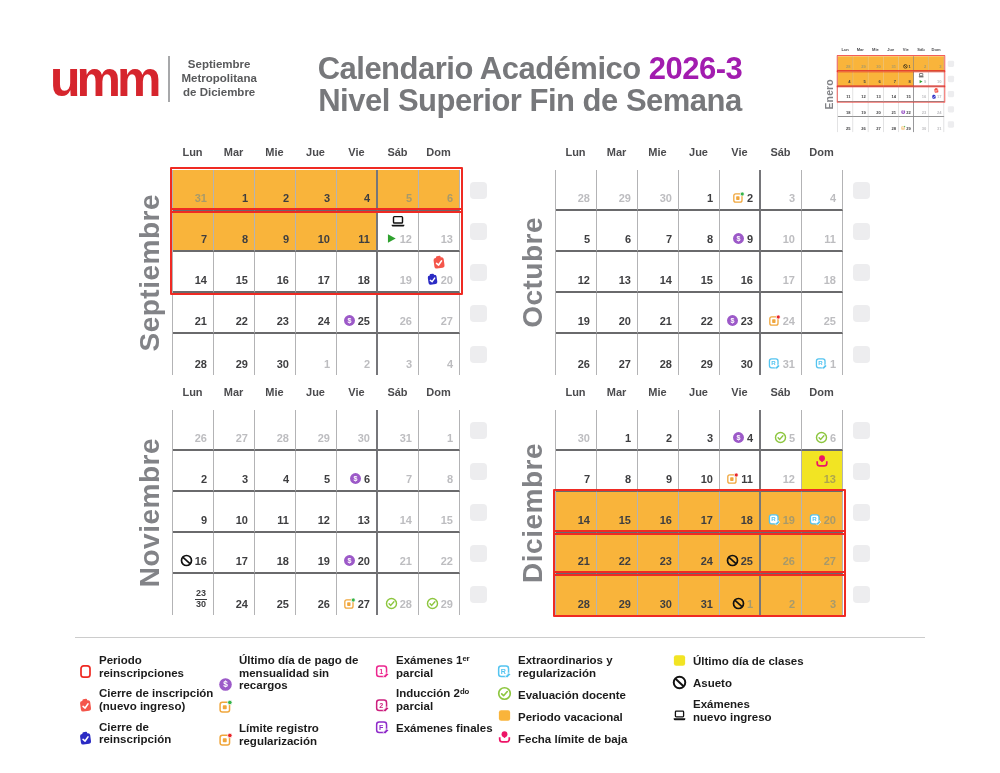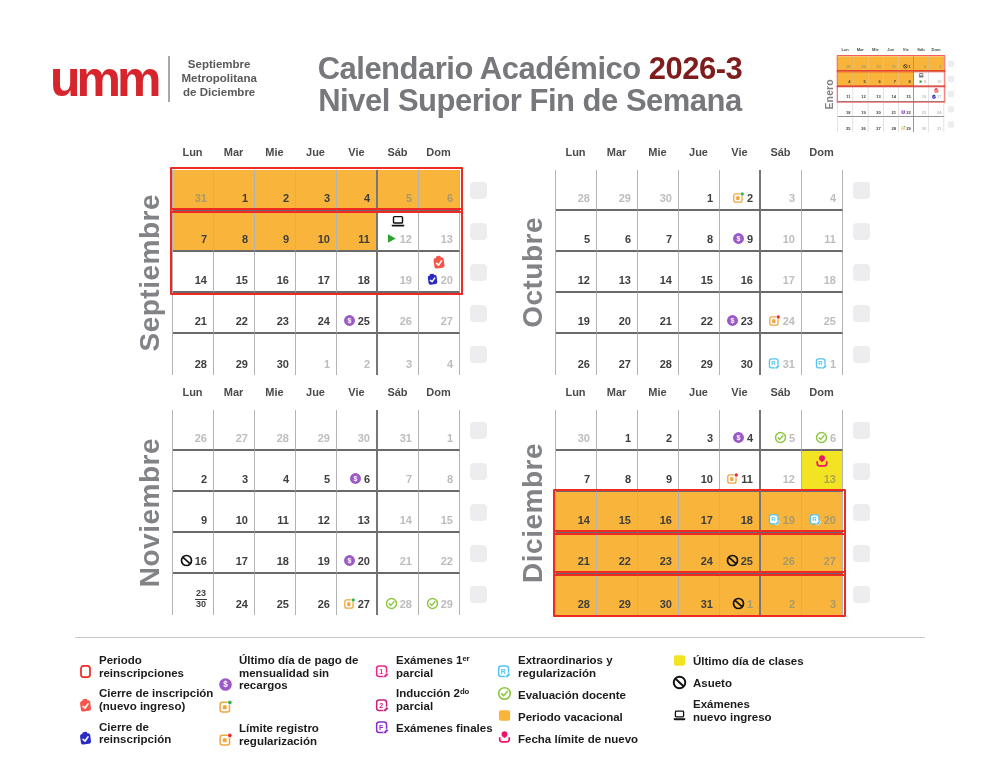--- a/index.html
+++ b/index.html
@@ -7,21 +7,21 @@
        font-family:"Liberation Sans","DejaVu Sans",sans-serif;-webkit-font-smoothing:antialiased;}
   .page{position:absolute;inset:0;background:#fff;}
 
   
   .logo{position:absolute;left:50px;top:56px;display:flex;align-items:center;gap:11px;text-align:center;}
   .logo-mark{font-size:50px;font-weight:700;color:#D6252D;letter-spacing:-4px;line-height:.8;}
   .logo-div{width:2px;height:46px;background:#A7A8AA;}
   .logo-org{font-size:11.5px;font-weight:700;color:#58595B;line-height:1.2;}
   .title{position:absolute;left:230px;top:53px;width:600px;text-align:center;
          font-weight:700;font-size:31px;line-height:1.04;color:#77787B;letter-spacing:-.5px;}
-  .title .red{color:#7f1d1d;}
+  .title .red{color:#a21caf;}
 
   
   .cal{position:absolute;width:362px;height:232px;}
   .cal-sep{left:130px;top:145px;} .cal-oct{left:513px;top:145px;}
   .cal-nov{left:130px;top:385px;} .cal-dec{left:513px;top:385px;}
   .cal-ene{left:822px;top:47px;transform:scale(0.37);transform-origin:0 0;}
   .mlabel{position:absolute;left:0;top:25px;width:40px;height:205px;
           display:flex;align-items:center;justify-content:center;}
   .mlabel-text{writing-mode:vertical-rl;transform:rotate(180deg);
           font-size:28px;font-weight:700;color:#828387;letter-spacing:.5px;}
@@ -1165,21 +1165,21 @@
         </div>
         <div class="litem" data-name="legend-item">
           <span class="icon licon" data-name="baja-icon">
             <svg viewBox="0 0 20 20">
               <circle cx="10" cy="5.6" r="3.9" fill="#ED1567"></circle>
               <path d="M10 5 v5.5" stroke="#ED1567" stroke-width="2"></path>
               <path d="M3.6 9.6 v2.6 a3.6 3.6 0 0 0 3.6 3.6 h5.6 a3.6 3.6 0 0 0 3.6 -3.6 v-2.6" fill="none" stroke="#ED1567" stroke-width="2.3"></path>
             </svg>
           </span>
           <div class="llines" data-name="legend-label">
-            <div data-name="legend-label-line">Fecha límite de nuevo</div>
+            <div data-name="legend-label-line">Fecha límite de baja</div>
           </div>
         </div>
       </div>
       <div class="lcol lcol5" data-name="legend-column">
         <div class="litem" data-name="legend-item">
           <span class="icon licon" data-name="lastday-swatch-icon">
             <svg viewBox="0 0 20 20">
               <rect x="2.5" y="3" width="15" height="14" rx="3" fill="#F2E423"></rect>
             </svg>
           </span>

